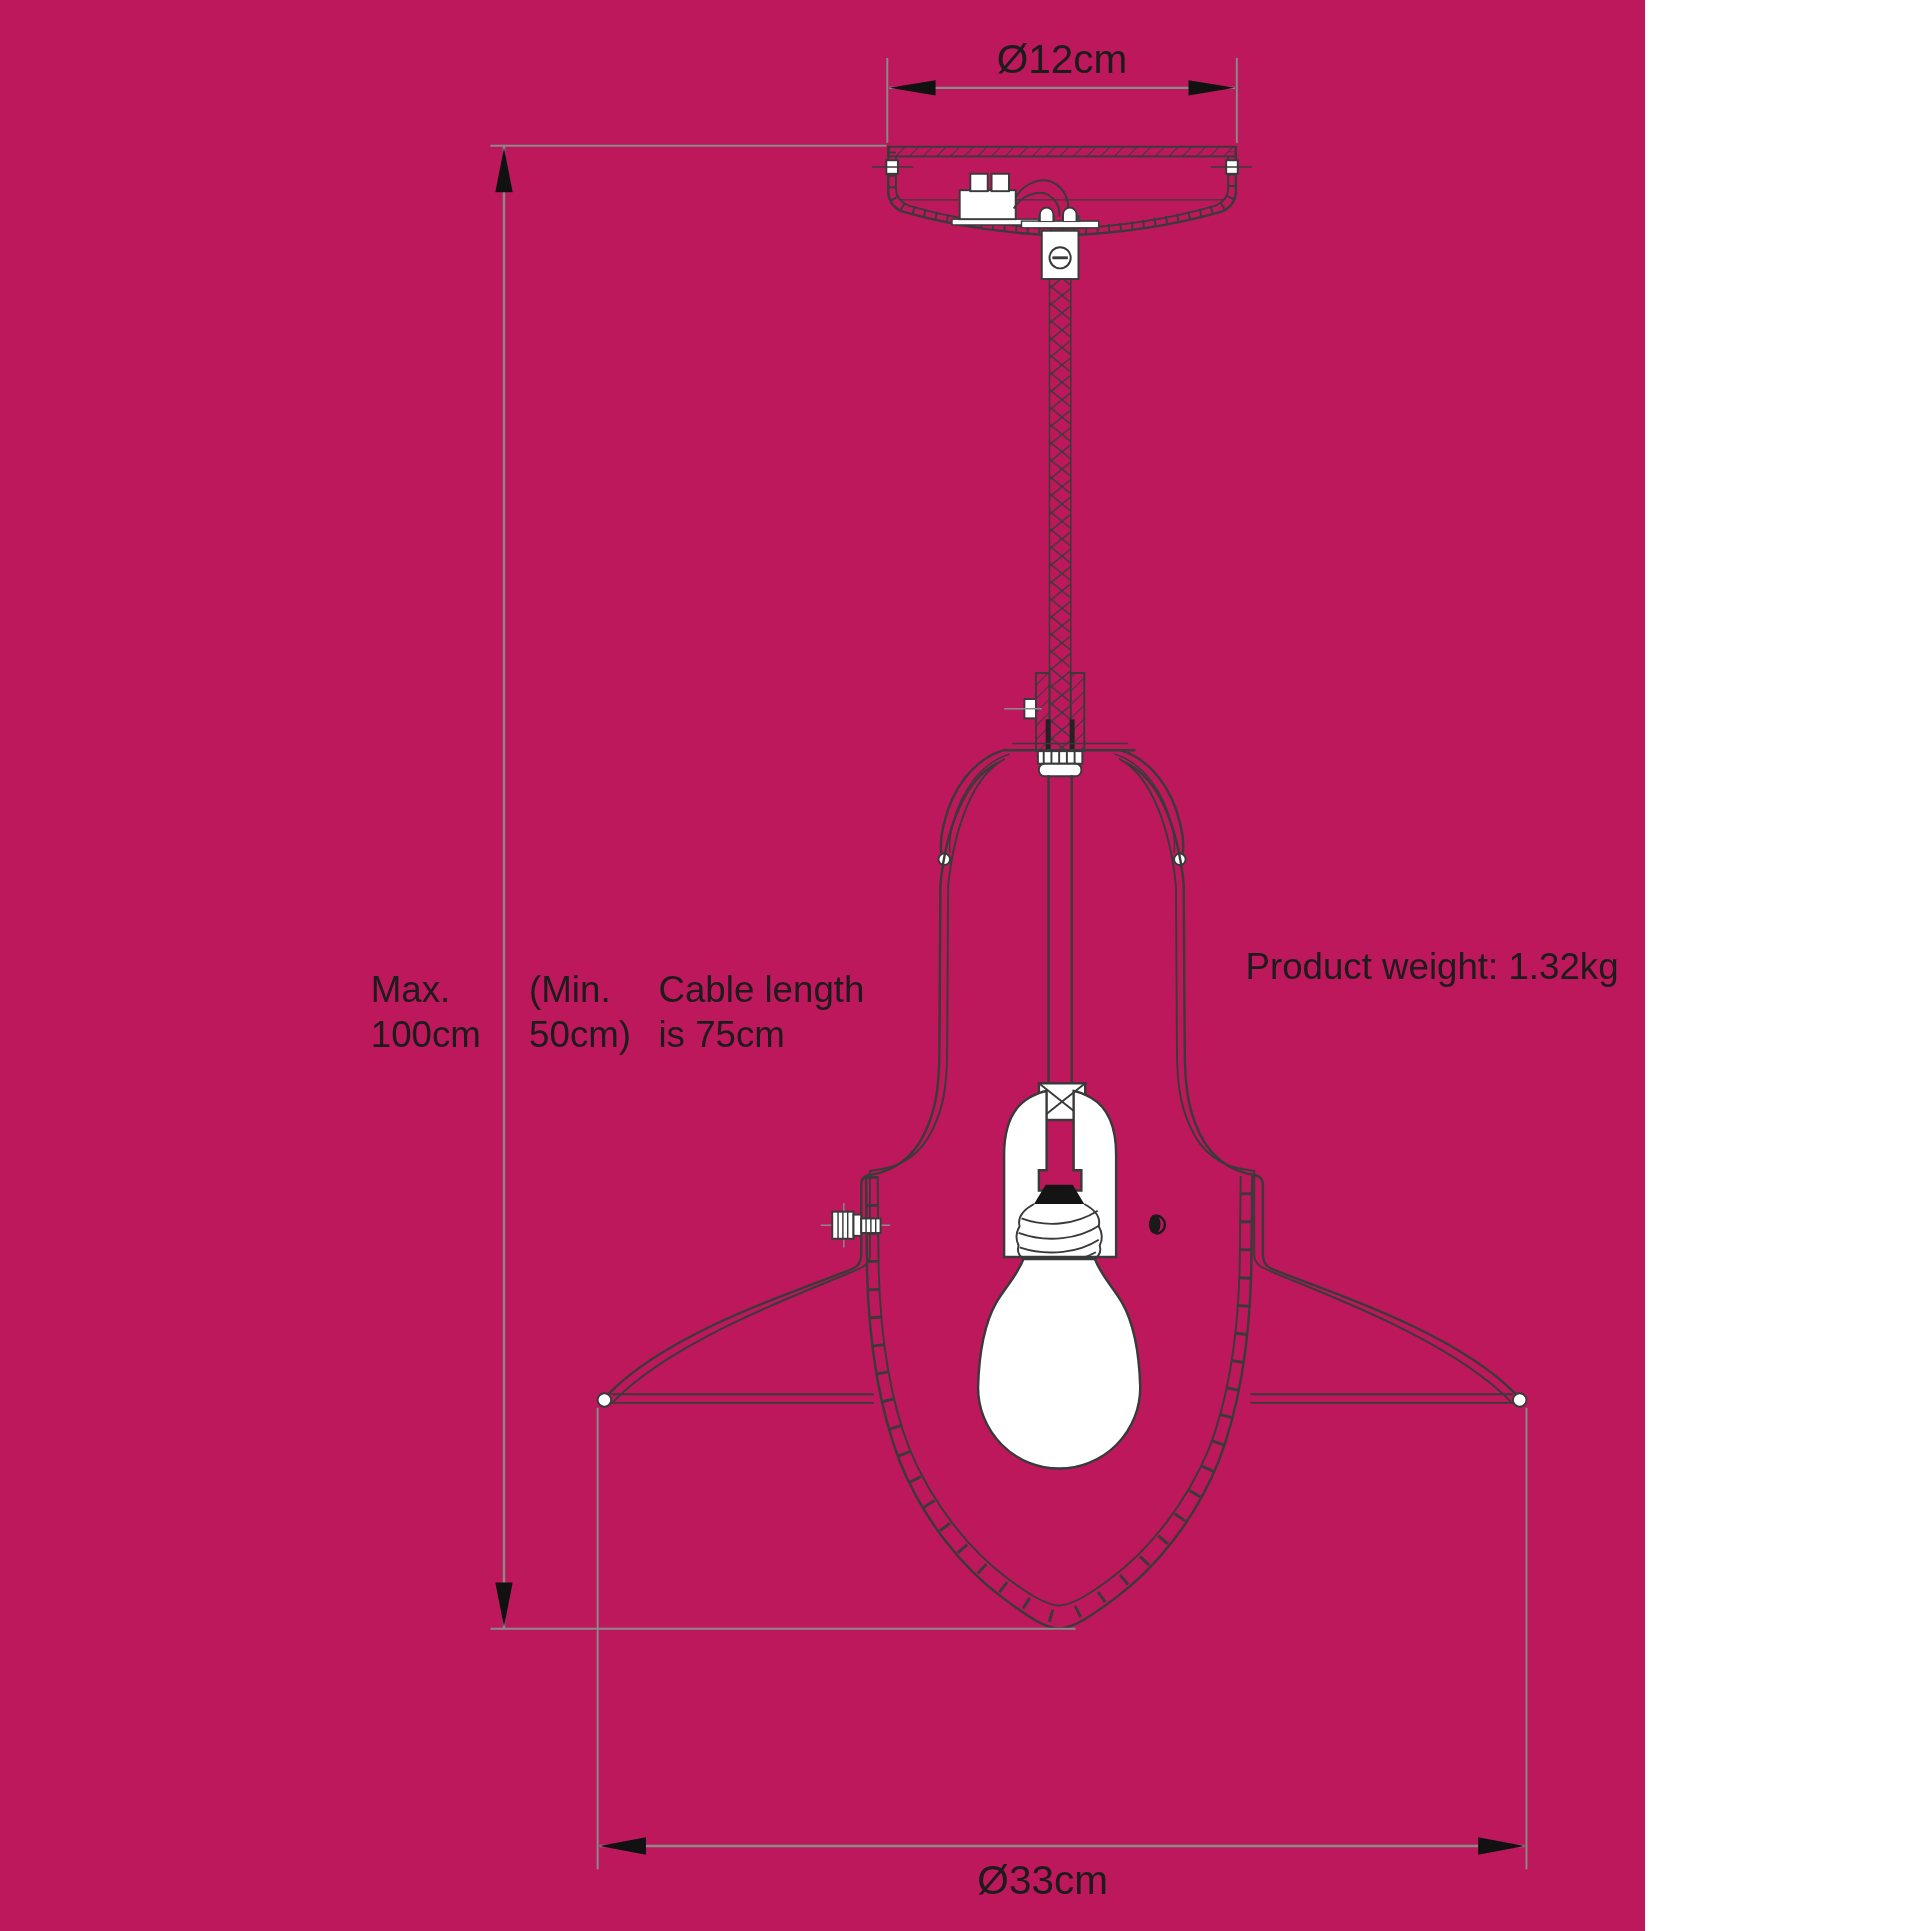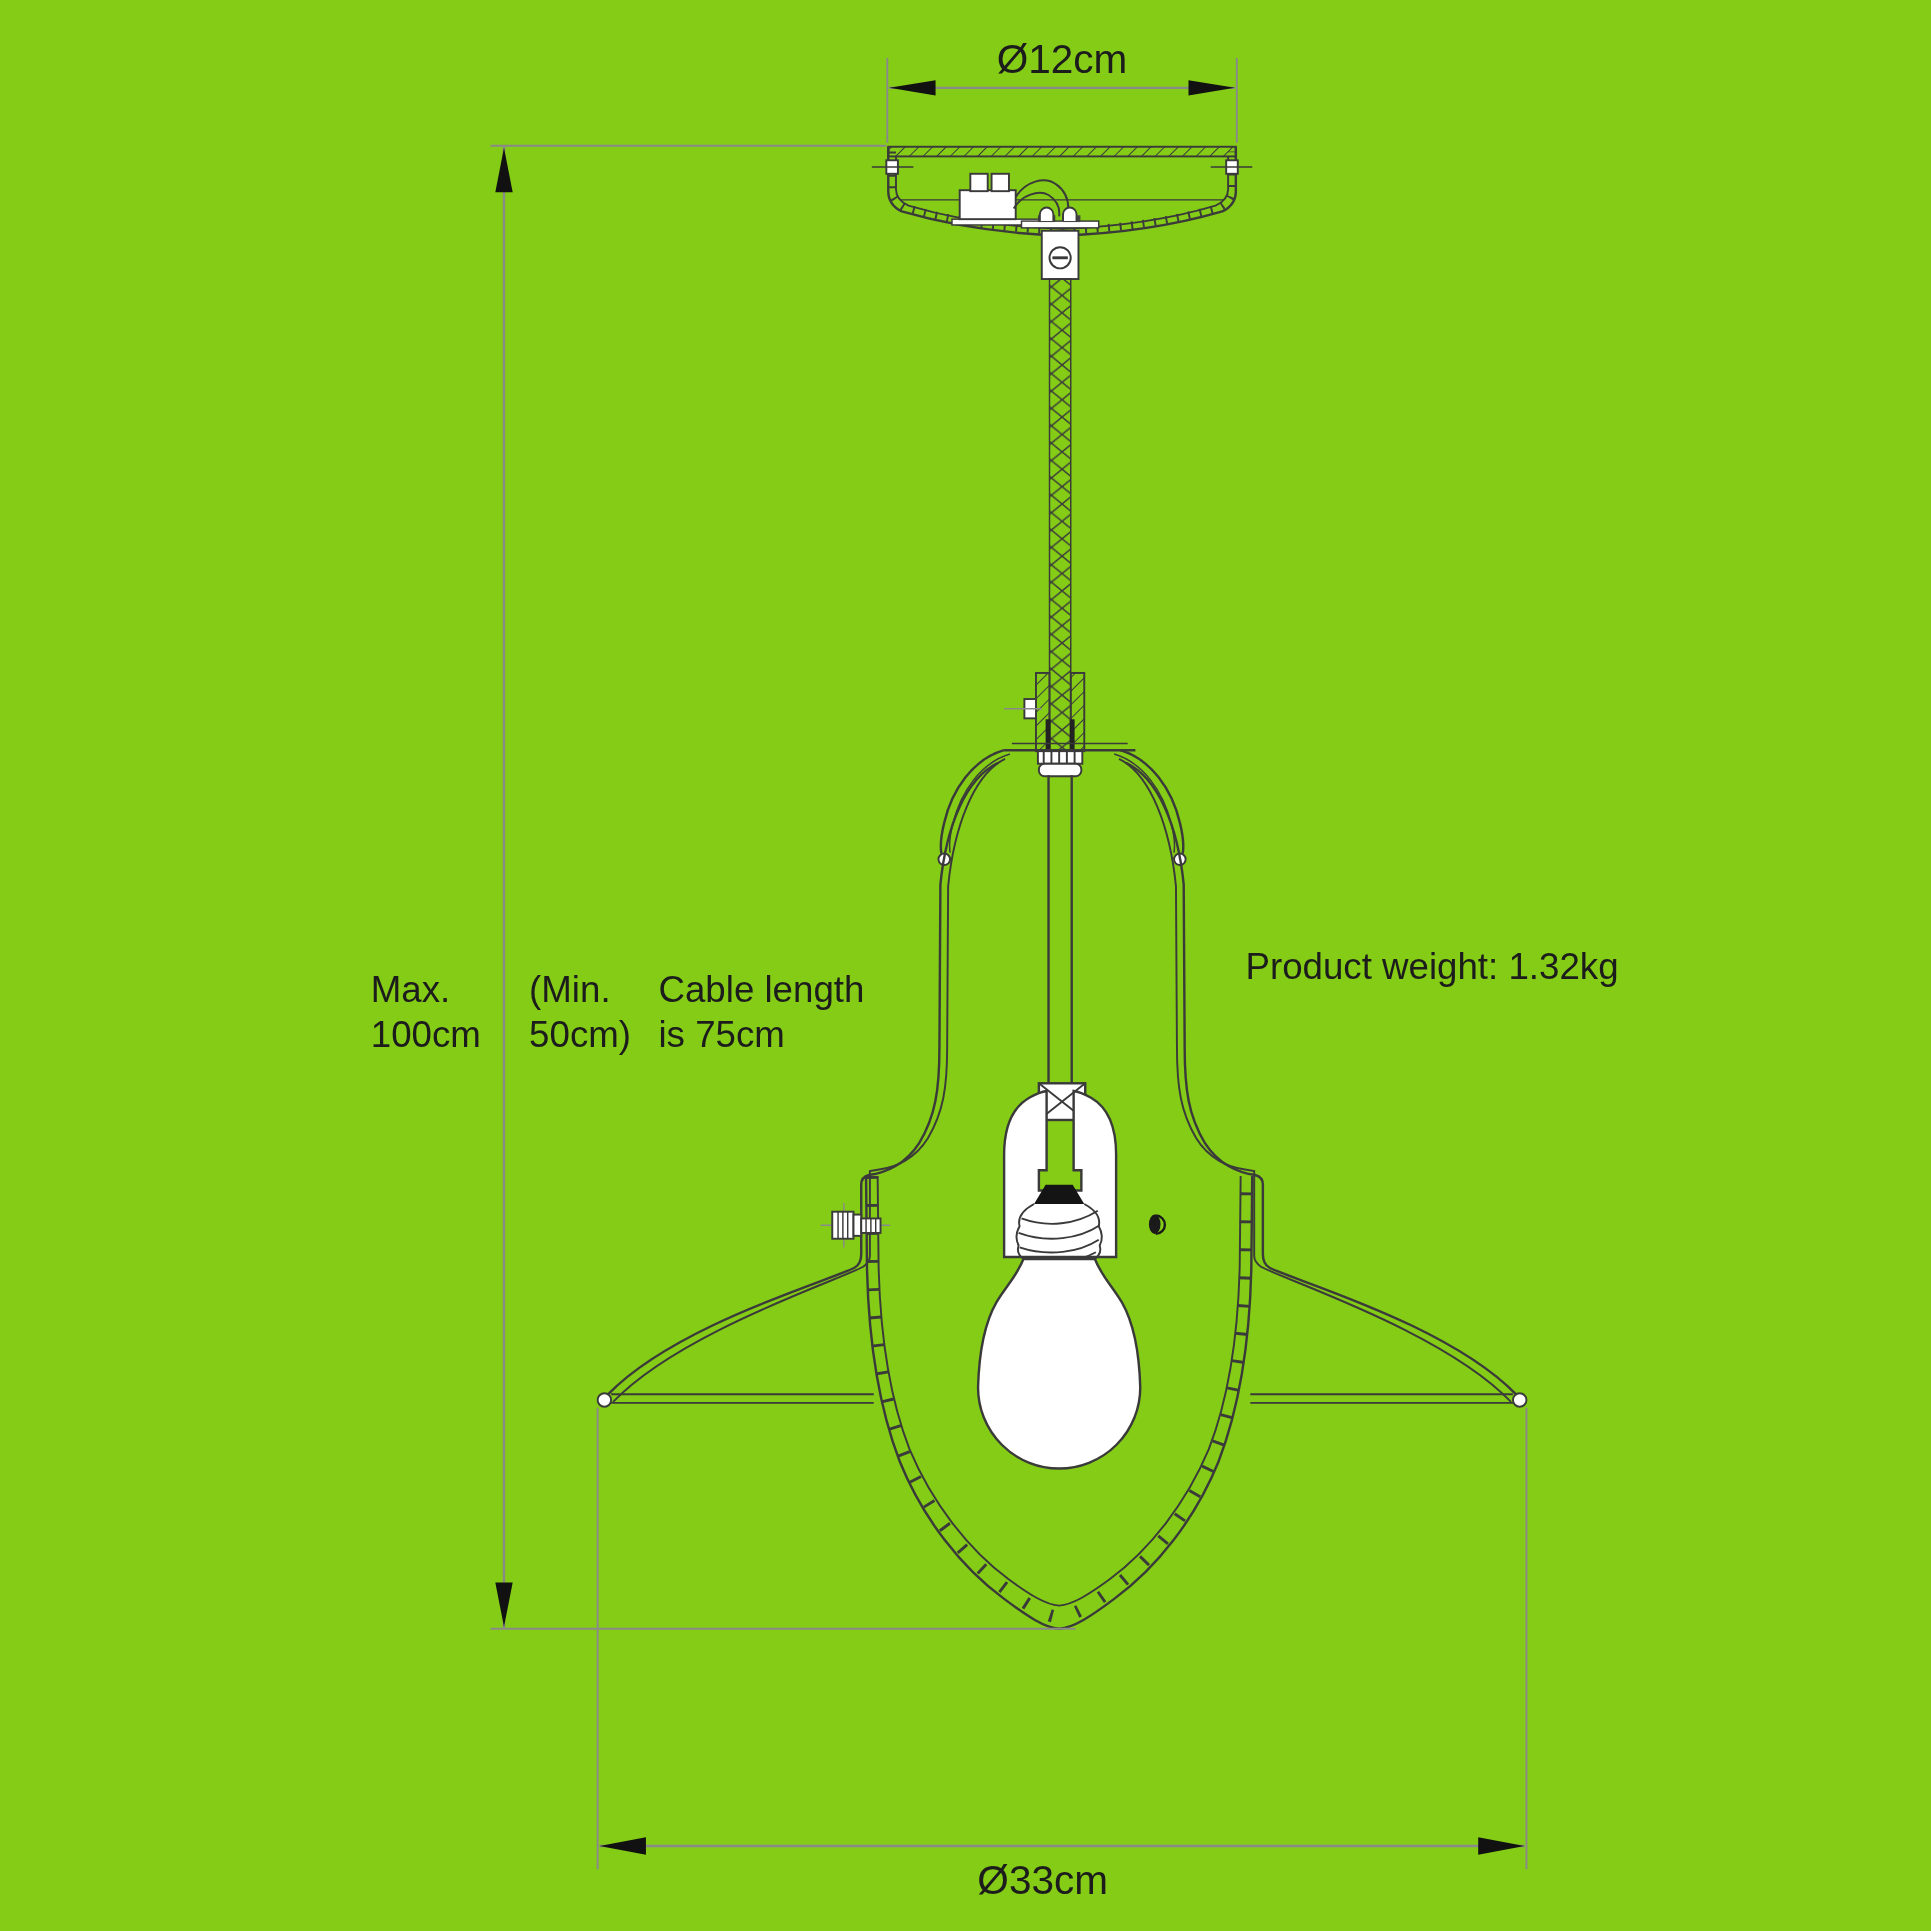--- a/index.html
+++ b/index.html
@@ -1,16 +1,16 @@
 <!DOCTYPE html>
 <html><head>
 <meta charset="utf-8">
 <style>
   html,body{margin:0;padding:0;background:#fff;}
-  .stage{position:relative;width:1931px;height:1931px;background:#84cc16;overflow:hidden;text-align:center;}
+  .stage{position:relative;width:1645px;height:1931px;background:#be185d;overflow:hidden;text-align:center;}
   svg{display:block;width:1931px;height:1931px;}
   text{font-family:"Liberation Sans","DejaVu Sans",sans-serif;fill:#1c1c1c;}
   .lbl{font-size:38px;}
   .dia{font-size:42px;}
 </style>
 </head>
 <body>
 
 <div class="stage">
 <svg viewBox="0 0 2000 2000" xmlns="http://www.w3.org/2000/svg">

